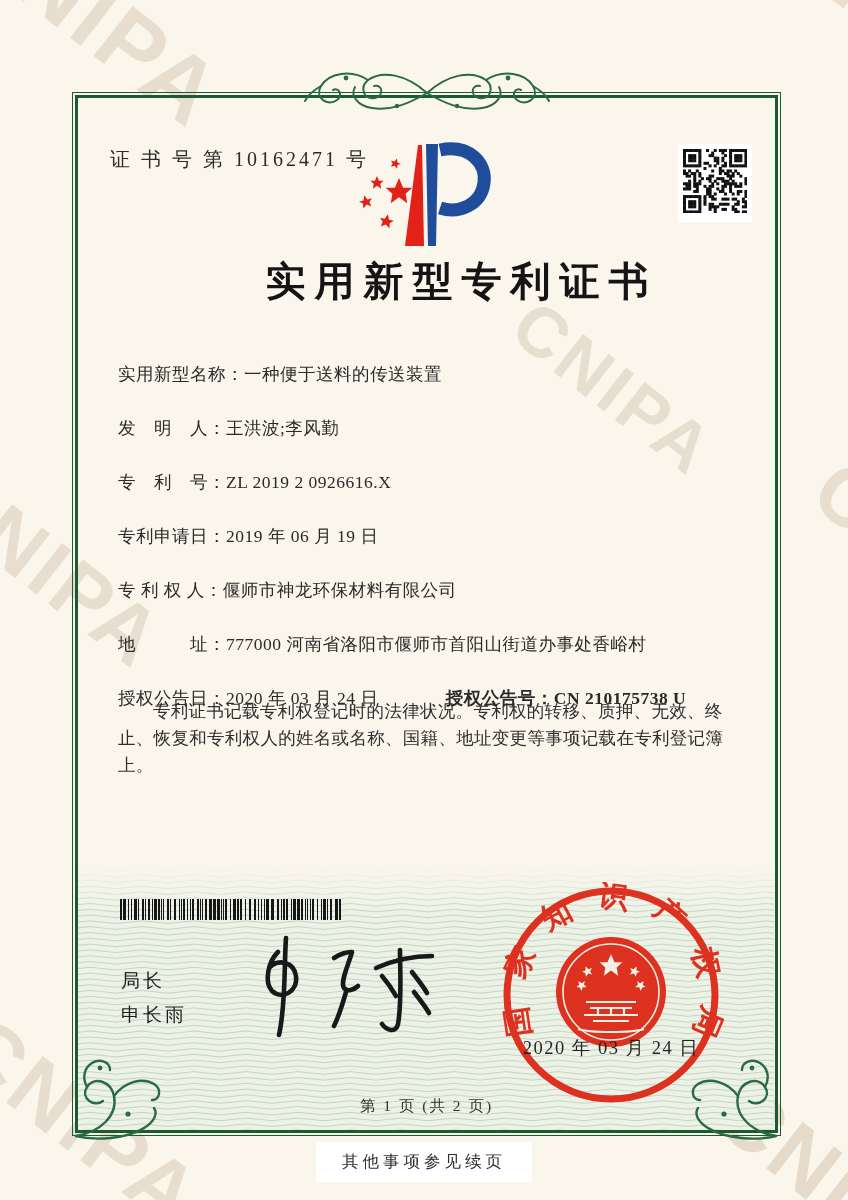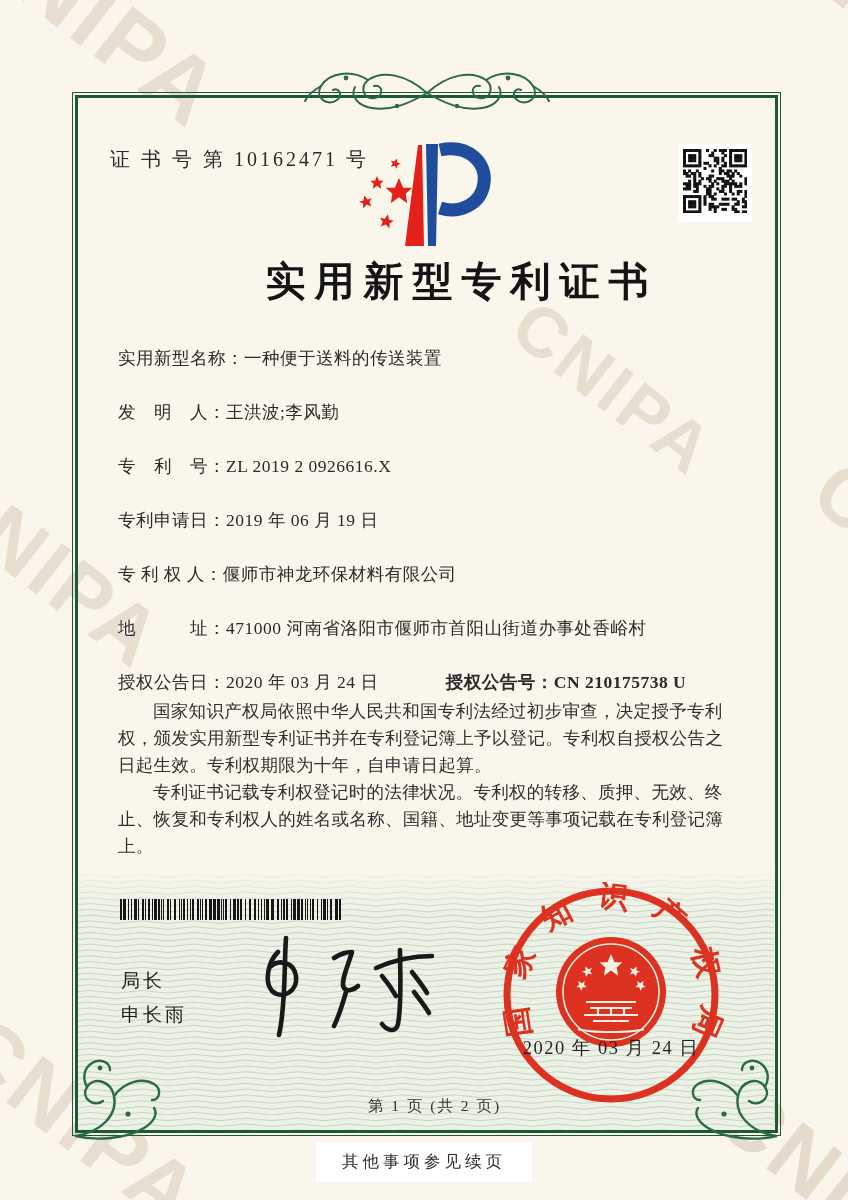--- a/index.html
+++ b/index.html
@@ -33,35 +33,35 @@
     background:linear-gradient(#fbf6ec,rgba(251,246,236,0));}
   
   .cert-no{left:110px;top:146px;font-size:20px;letter-spacing:3px;color:#2b2b2b;z-index:3;}
   .qr-box{left:678px;top:144px;background:#fff;padding:5px;z-index:3;}
   .logo{left:348px;top:134px;z-index:3;}
   .title{left:72px;top:254px;width:779px;text-align:center;font-size:40px;font-weight:700;
     letter-spacing:9px;color:#141414;z-index:3;}
   
   .fields{left:118px;top:346px;z-index:3;font-size:17.5px;color:#2a2a2a;}
   .frow{height:23px;margin-bottom:31px;white-space:nowrap;}
-  .flabel{display:inline-block;letter-spacing:.5px;}
+  .flabel{display:inline-block;letter-spacing:.5px;margin-top:16px;}
   .fvalue{letter-spacing:.5px;}
   .grant .pair2{margin-left:63px;font-weight:bold;}
   
   .paras{left:118px;top:698px;width:616px;z-index:3;font-size:17.5px;line-height:27px;
     color:#2f2f2f;letter-spacing:.3px;}
   .paras p{margin:0;text-indent:2em;}
   
   .barcode{left:120px;top:899px;z-index:3;}
   
   .director{left:121px;top:964px;z-index:3;font-family:"Liberation Sans","DejaVu Sans",sans-serif;
     font-size:19px;color:#1c1c1c;letter-spacing:3px;line-height:34px;}
   .signature{left:248px;top:930px;z-index:3;}
   .seal{left:498px;top:882px;z-index:4;}
-  .page-ind{left:81px;top:1096px;width:707px;text-align:center;font-size:15.5px;
+  .page-ind{left:73px;top:1096px;width:707px;text-align:center;font-size:15.5px;
     letter-spacing:2px;color:#333;z-index:3;}
   .footer-note{left:0;top:1142px;width:848px;text-align:center;z-index:3;}
   .footer-note span{display:inline-block;background:#fff;padding:9px 26px;font-size:16.5px;
     letter-spacing:4px;color:#2d2d2d;}
   .orn{z-index:2;pointer-events:none;}
 </style>
 </head>
 <body>
 
 <div class="wm wm1">CNIPA</div>
@@ -472,30 +472,29 @@
   <div class="frow">
     <span class="flabel">专　利　号：</span><span class="fvalue">ZL 2019 2 0926616.X</span>
   </div>
   <div class="frow">
     <span class="flabel">专利申请日：</span><span class="fvalue">2019 年 06 月 19 日</span>
   </div>
   <div class="frow">
     <span class="flabel">专 利 权 人：</span><span class="fvalue">偃师市神龙环保材料有限公司</span>
   </div>
   <div class="frow">
-    <span class="flabel">地　　　址：</span><span class="fvalue">471000 河南省洛阳市偃师市首阳山街道办事处香峪村</span>
+    <span class="flabel">地　　　址：</span><span class="fvalue">777000 河南省洛阳市偃师市首阳山街道办事处香峪村</span>
   </div>
   <div class="frow grant">
     <span class="pair1"><span class="flabel">授权公告日：</span><span class="fvalue">2020 年 03 月 24 日</span></span>
     <span class="pair2"><span class="flabel">授权公告号：</span><span class="fvalue">CN 210175738 U</span></span>
   </div>
 </div>
 
 <div class="abs paras">
-  <p>国家知识产权局依照中华人民共和国专利法经过初步审查，决定授予专利权，颁发实用新型专利证书并在专利登记簿上予以登记。专利权自授权公告之日起生效。专利权期限为十年，自申请日起算。</p>
   <p>专利证书记载专利权登记时的法律状况。专利权的转移、质押、无效、终止、恢复和专利权人的姓名或名称、国籍、地址变更等事项记载在专利登记簿上。</p>
 </div>
 
 <div class="abs barcode">
   <svg id="bars" width="224" height="21">
       <rect x="0" y="0" width="2" height="21" fill="#161616"></rect>
       <rect x="3" y="0" width="3" height="21" fill="#161616"></rect>
       <rect x="8" y="0" width="1" height="21" fill="#161616"></rect>
       <rect x="11" y="0" width="1" height="21" fill="#161616"></rect>
       <rect x="14" y="0" width="3" height="21" fill="#161616"></rect>

